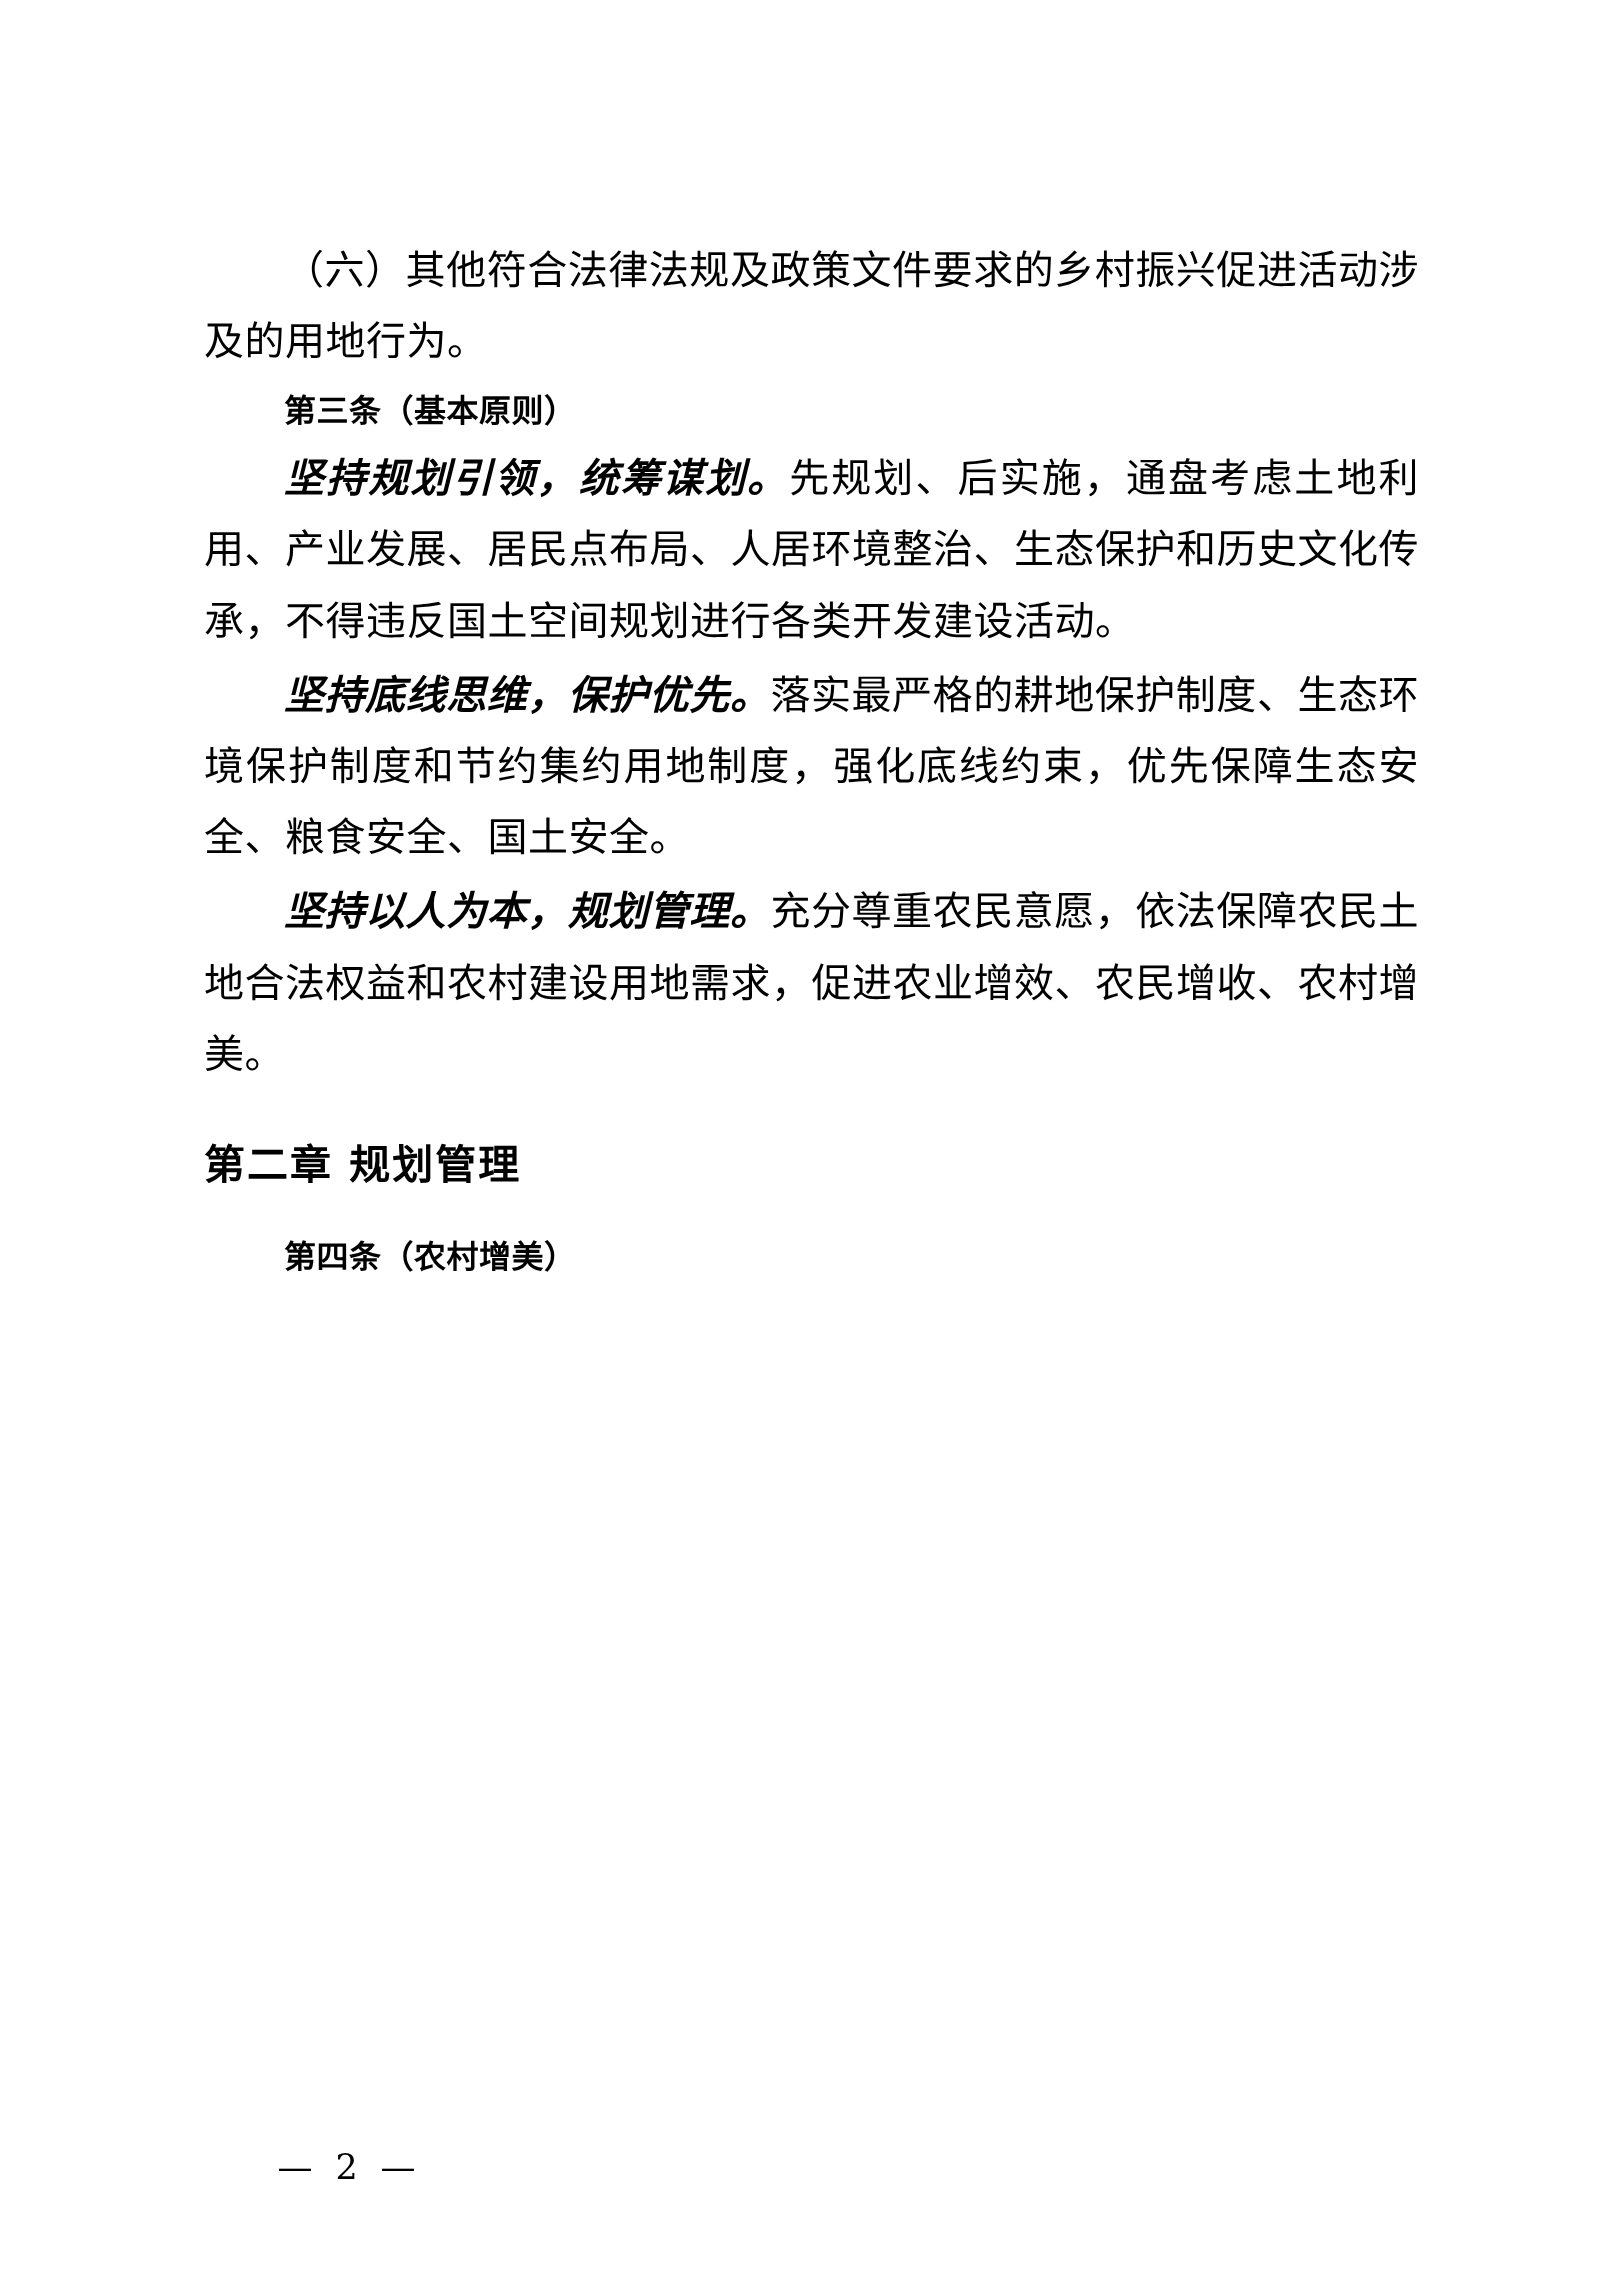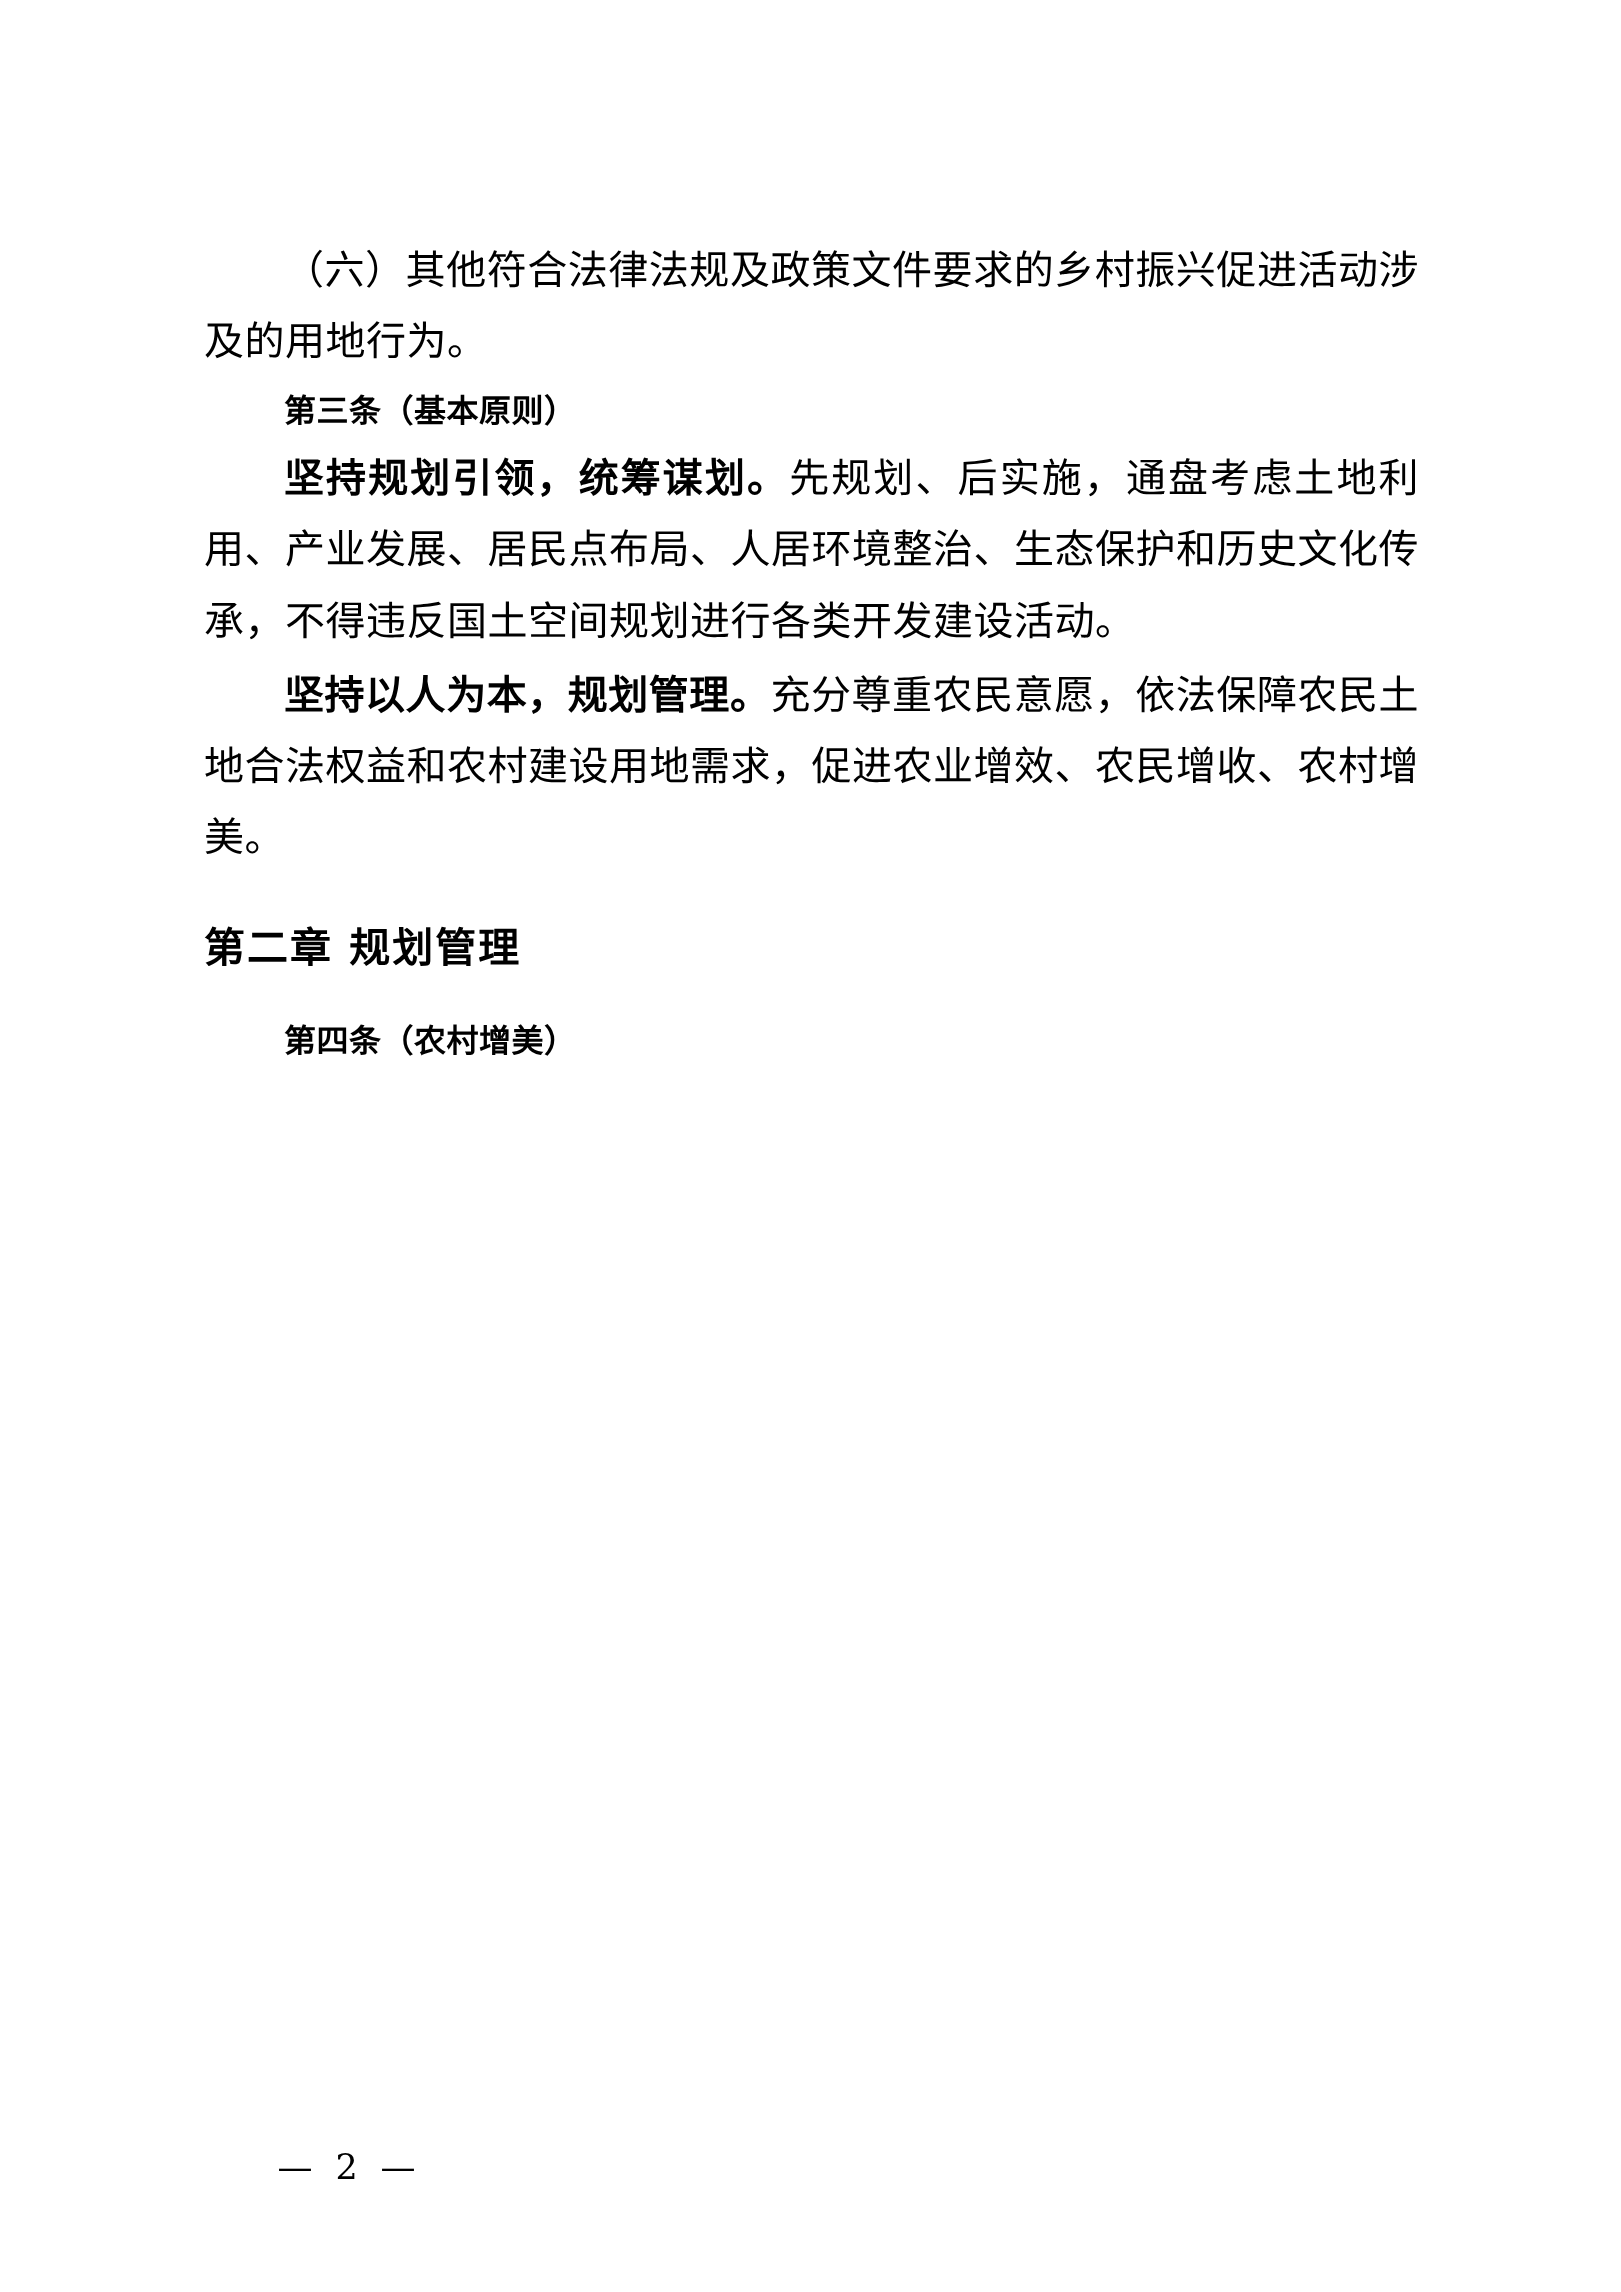--- a/index.html
+++ b/index.html
@@ -48,20 +48,21 @@
   .chapter-title {
     font-size: 41px;
     line-height: 1.78;
     font-weight: 700;
     text-align: left;
     letter-spacing: 2px;
     margin: 39px 0 27.4px 0;
   }
   .lead {
     font-weight: 700;
+    font-style: italic;
   }
   .page-number {
     position: absolute;
     left: 0;
     right: 0;
     bottom: 106px;
     text-align: center;
     font-size: 35px;
     letter-spacing: 5.9px;
     font-family: "DejaVu Serif", "Liberation Serif", serif;
@@ -76,20 +77,21 @@
 
 <div class="page">
   <div class="content">
 
     <p class="para indent">（六）其他符合法律法规及政策文件要求的乡村振兴促进活动涉及的用地行为。</p>
 
     <p class="heading-article">第三条（基本原则）</p>
 
     <p class="para indent"><span class="lead">坚持规划引领，统筹谋划。</span><span>先规划、后实施，通盘考虑土地利用、产业发展、居民点布局、人居环境整治、生态保护和历史文化传承，不得违反国土空间规划进行各类开发建设活动。</span></p>
 
+    <p class="para indent"><span class="lead">坚持底线思维，保护优先。</span><span>落实最严格的耕地保护制度、生态环境保护制度和节约集约用地制度，强化底线约束，优先保障生态安全、粮食安全、国土安全。</span></p>
 
 
     <p class="para indent"><span class="lead">坚持以人为本，规划管理。</span><span>充分尊重农民意愿，依法保障农民土地合法权益和农村建设用地需求，促进农业增效、农民增收、农村增美。</span></p>
 
     <h2 class="chapter-title">第二章  规划管理</h2>
 
     <p class="heading-article">第四条（农村增美）</p>
 
 
   </div>

